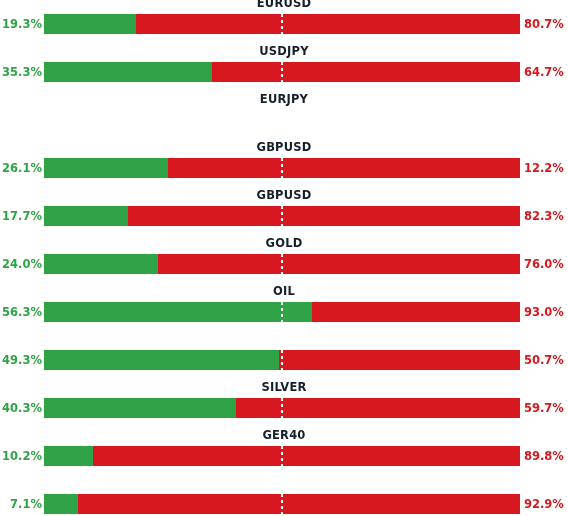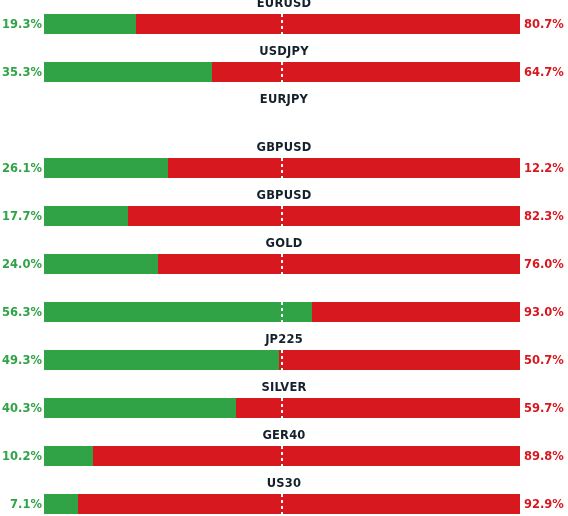--- a/index.html
+++ b/index.html
@@ -160,31 +160,31 @@
       <div class="bar-line">
         <div class="pct pct-long">24.0%</div>
         <div class="bar-track">
           <div class="bar-long" style="width: 24%;"></div>
           <div class="midline"></div>
         </div>
         <div class="pct pct-short">76.0%</div>
       </div>
     </div>
     <div class="sentiment-row">
+      <div class="row-title">OIL</div>
       <div class="bar-line">
         <div class="pct pct-long">56.3%</div>
         <div class="bar-track">
           <div class="bar-long" style="width: 56.3%;"></div>
           <div class="midline"></div>
         </div>
         <div class="pct pct-short">93.0%</div>
       </div>
     </div>
     <div class="sentiment-row">
-      <div class="row-title">JP225</div>
       <div class="bar-line">
         <div class="pct pct-long">49.3%</div>
         <div class="bar-track">
           <div class="bar-long" style="width: 49.3%;"></div>
           <div class="midline"></div>
         </div>
         <div class="pct pct-short">50.7%</div>
       </div>
     </div>
     <div class="sentiment-row">
@@ -203,21 +203,20 @@
       <div class="bar-line">
         <div class="pct pct-long">10.2%</div>
         <div class="bar-track">
           <div class="bar-long" style="width: 10.2%;"></div>
           <div class="midline"></div>
         </div>
         <div class="pct pct-short">89.8%</div>
       </div>
     </div>
     <div class="sentiment-row">
-      <div class="row-title">US30</div>
       <div class="bar-line">
         <div class="pct pct-long">7.1%</div>
         <div class="bar-track">
           <div class="bar-long" style="width: 7.1%;"></div>
           <div class="midline"></div>
         </div>
         <div class="pct pct-short">92.9%</div>
       </div>
     </div>
   </div>

